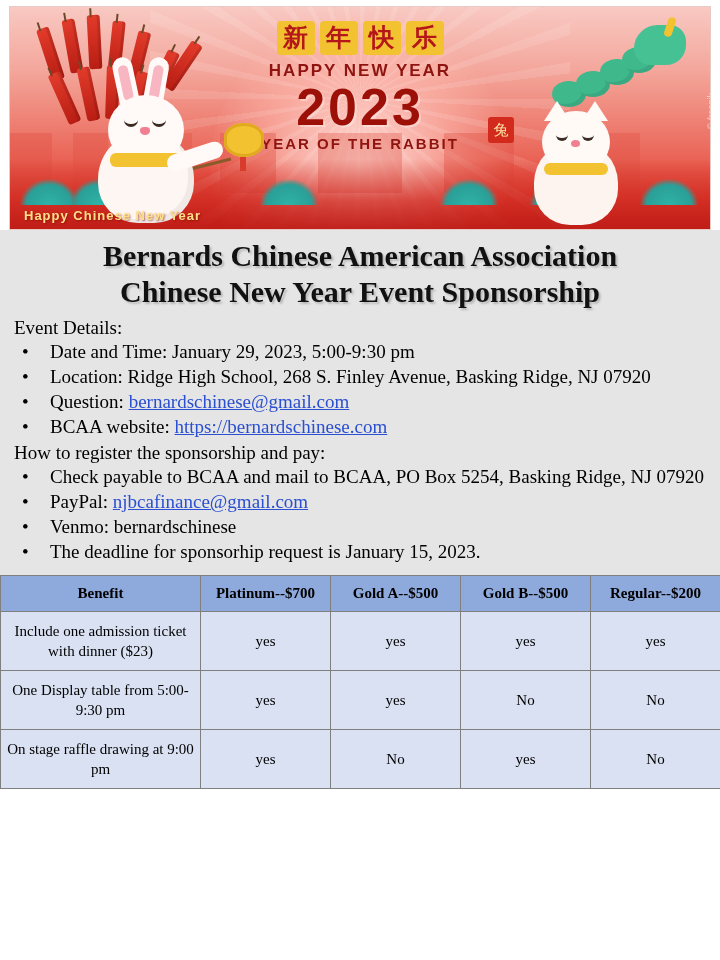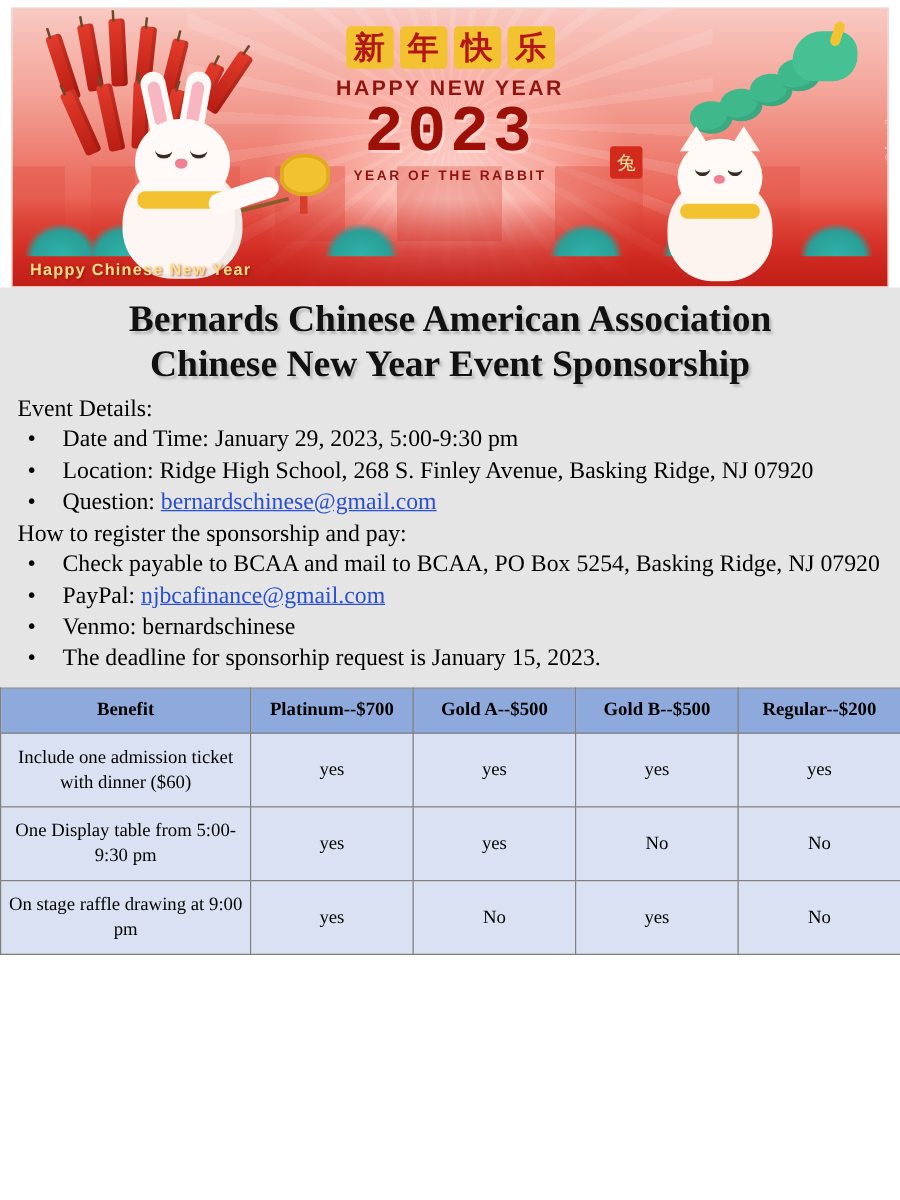--- a/index.html
+++ b/index.html
@@ -151,26 +151,25 @@
     font-size: 17px;
     letter-spacing: 2px;
   }
   .cny-year {
     color: #9c1007;
     font-weight: bold;
     font-size: 52px;
     line-height: 52px;
     letter-spacing: 3px;
     text-shadow: 2px 2px 0 rgba(255,255,255,0.35);
-    font-family: Liberation Mono, monospace;
   }
   .cny-sub {
     color: #8f1410;
     font-weight: bold;
-    font-size: 11px;
+    font-size: 15px;
     letter-spacing: 2px;
     margin-top: 2px;
   }
   .cny-rabbit-stamp {
     position: absolute;
     right: -44px;
     top: 96px;
     width: 26px;
     height: 26px;
     background: #d22b1d;
@@ -561,20 +560,23 @@
     <div class="lead">Event Details:</div>
     <ul class="bullets">
       <li>
         <span>Date and Time: January 29, 2023, 5:00-9:30 pm</span>
       </li>
       <li>
         <span>Location: Ridge High School, 268 S. Finley Avenue, Basking Ridge, NJ 07920</span>
       </li>
       <li>
         <span>Question: </span><a class="link" href="#">bernardschinese@gmail.com</a>
+      </li>
+      <li>
+        <span>BCAA website: </span><a class="link" href="#">https://bernardschinese.com</a>
       </li>
     </ul>
 
     <div class="lead">How to register the sponsorship and pay:</div>
     <ul class="bullets">
       <li>
         <span>Check payable to BCAA and mail to BCAA, PO Box 5254, Basking Ridge, NJ 07920</span>
       </li>
       <li>
         <span>PayPal: </span><a class="link" href="#">njbcafinance@gmail.com</a>
@@ -600,21 +602,21 @@
       <tr>
         <th>Benefit</th>
         <th>Platinum--$700</th>
         <th>Gold A--$500</th>
         <th>Gold B--$500</th>
         <th>Regular--$200</th>
       </tr>
     </thead>
     <tbody>
       <tr>
-        <td class="benefit">Include one admission ticket with dinner ($60)</td>
+        <td class="benefit">Include one admission ticket with dinner ($23)</td>
         <td>yes</td>
         <td>yes</td>
         <td>yes</td>
         <td>yes</td>
       </tr>
       <tr>
         <td class="benefit">One Display table from 5:00-9:30 pm</td>
         <td>yes</td>
         <td>yes</td>
         <td class="no">No</td>

